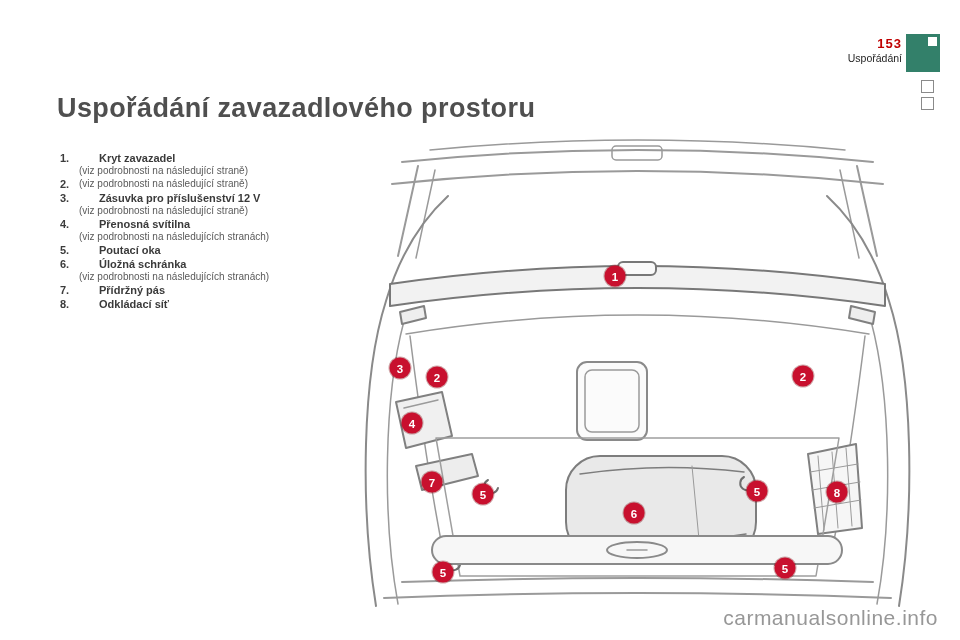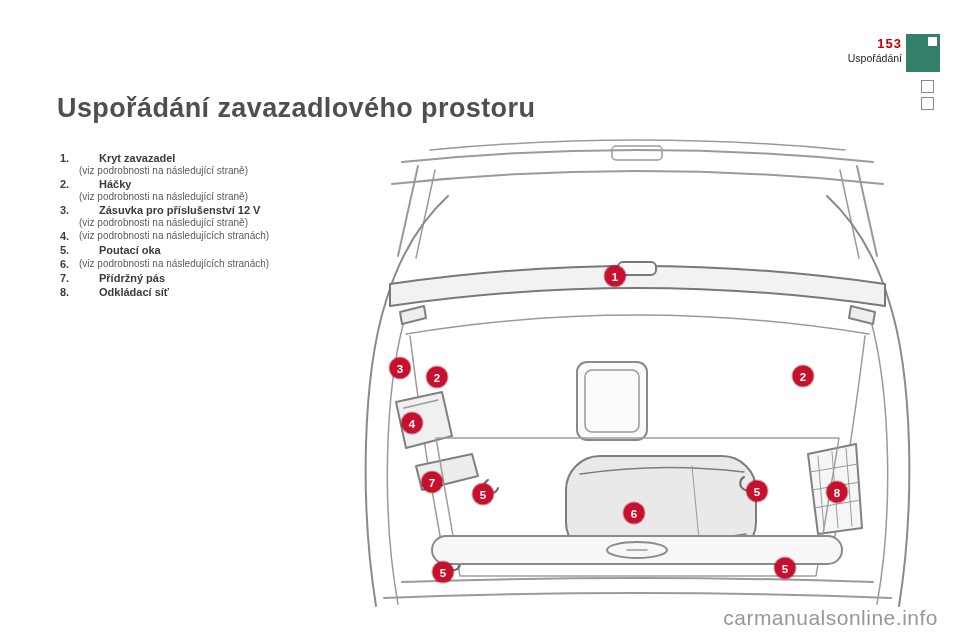--- a/index.html
+++ b/index.html
@@ -54,46 +54,47 @@
     <div class="legend-item">
       <span class="num">1.</span>
       <div class="body">
         <div class="lab">Kryt zavazadel</div>
         <div class="note">(viz podrobnosti na následující straně)</div>
       </div>
     </div>
     <div class="legend-item">
       <span class="num">2.</span>
       <div class="body">
-        <div class="lab">Háčky</div>
         <div class="note">(viz podrobnosti na následující straně)</div>
       </div>
     </div>
     <div class="legend-item">
       <span class="num">3.</span>
       <div class="body">
         <div class="lab">Zásuvka pro příslušenství 12 V</div>
         <div class="note">(viz podrobnosti na následující straně)</div>
       </div>
     </div>
     <div class="legend-item">
       <span class="num">4.</span>
       <div class="body">
+        <div class="lab">Přenosná svítilna</div>
         <div class="note">(viz podrobnosti na následujících stranách)</div>
       </div>
     </div>
     <div class="legend-item">
       <span class="num">5.</span>
       <div class="body">
         <div class="lab">Poutací oka</div>
       </div>
     </div>
     <div class="legend-item">
       <span class="num">6.</span>
       <div class="body">
+        <div class="lab">Úložná schránka</div>
         <div class="note">(viz podrobnosti na následujících stranách)</div>
       </div>
     </div>
     <div class="legend-item">
       <span class="num">7.</span>
       <div class="body">
         <div class="lab">Přídržný pás</div>
       </div>
     </div>
     <div class="legend-item">

